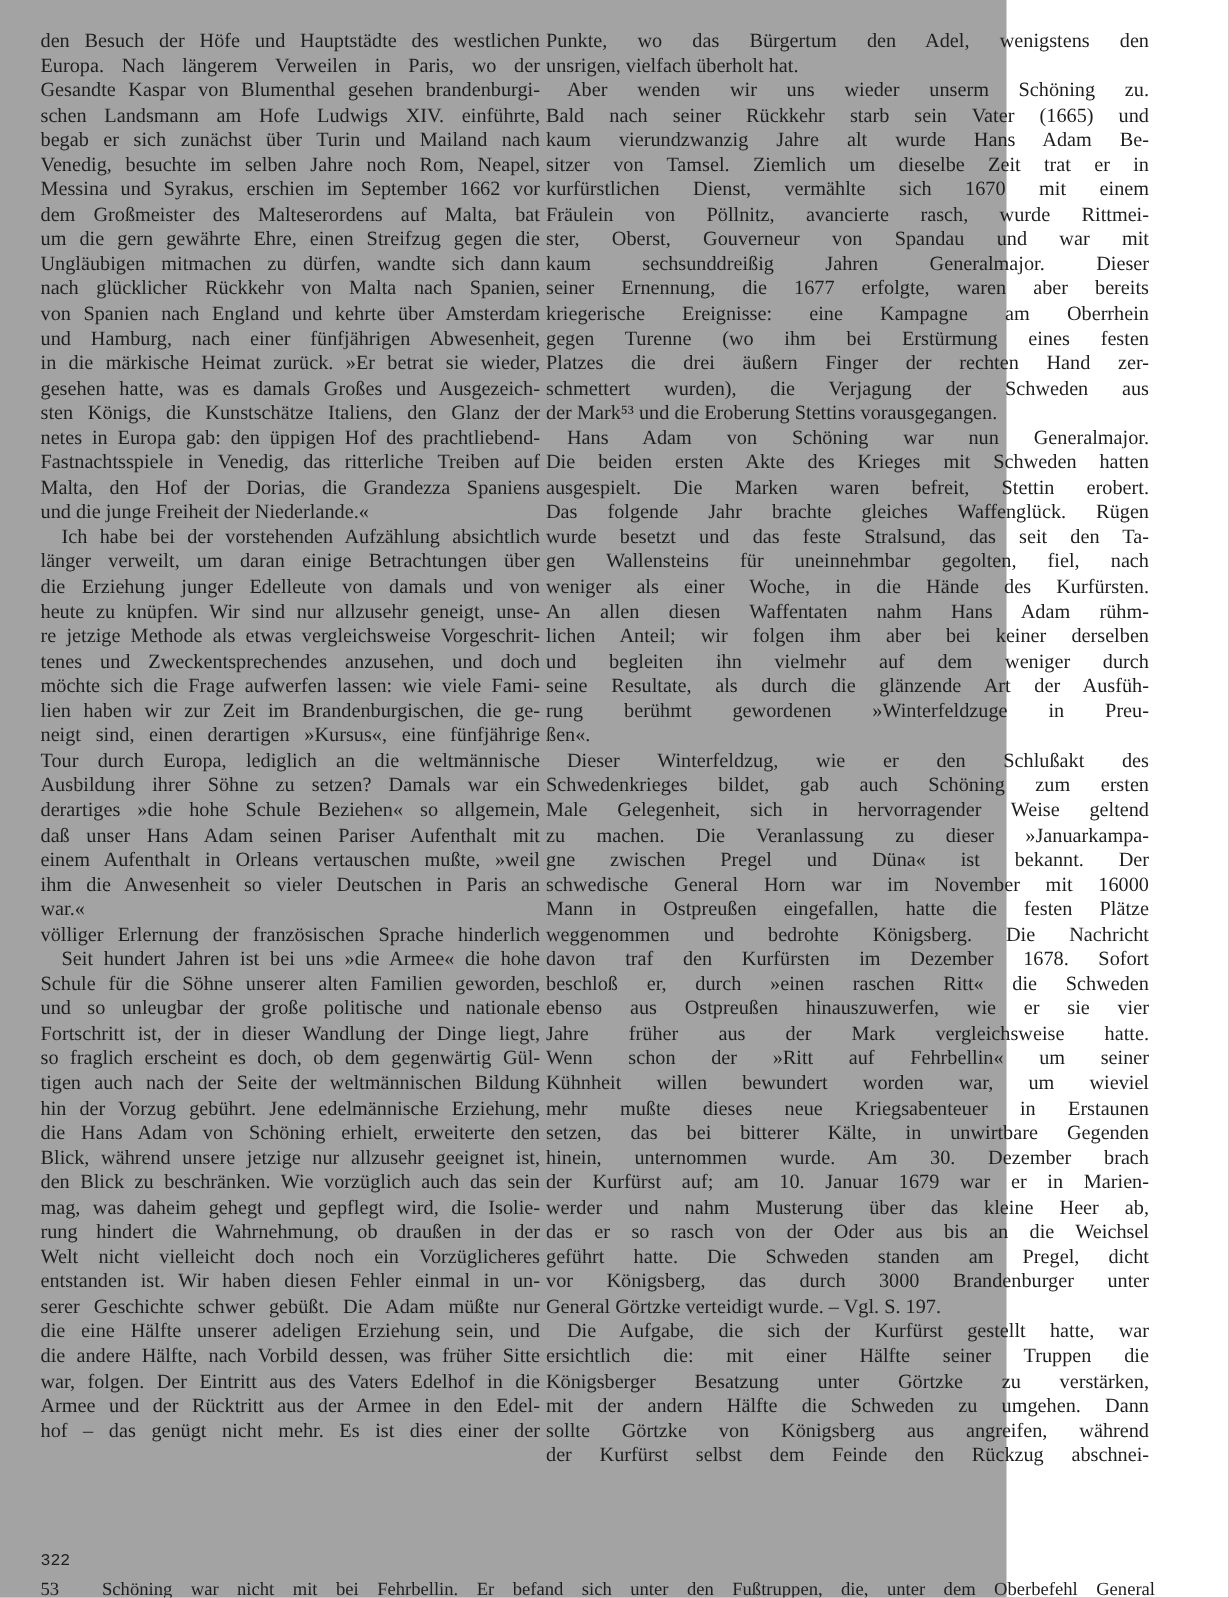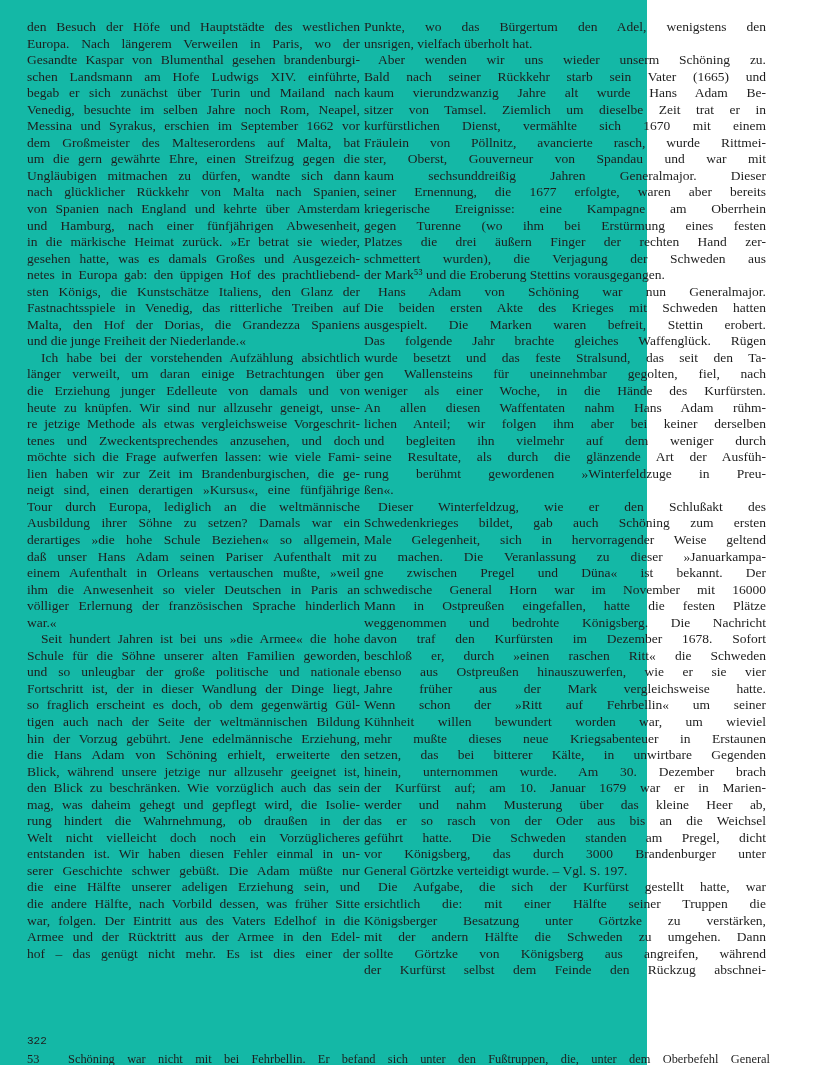--- a/index.html
+++ b/index.html
@@ -3,21 +3,21 @@
 <meta charset="utf-8">
 <style>
   html, body { margin: 0; padding: 0; }
   body {
     width: 819px; height: 1065px;
     background: #ffffff;
     font-family: "Liberation Serif", "DejaVu Serif", serif;
     color: #1e1e1e;
     overflow: hidden;
   }
-  .page { position: relative; width: 647px; height: 1065px; background: #14b8a6; }
+  .page { position: relative; width: 647px; height: 1065px; background: #a3a3a3; padding-left: 24px; }
 
   .column { position: absolute; top: 19px; }
   .column-left  { left: 27px;  width: 333px; }
   .column-right { left: 364px; width: 402px; }
 
   .line {
     font-size: 13.5px;
     line-height: 16.55px;
     height: 16.55px;
     overflow: hidden;
@@ -62,42 +62,42 @@
       <div class="line">Venedig, besuchte im selben Jahre noch Rom, Neapel,</div>
       <div class="line">Messina und Syrakus, erschien im September 1662 vor</div>
       <div class="line">dem Großmeister des Malteserordens auf Malta, bat</div>
       <div class="line">um die gern gewährte Ehre, einen Streifzug gegen die</div>
       <div class="line">Ungläubigen mitmachen zu dürfen, wandte sich dann</div>
       <div class="line">nach glücklicher Rückkehr von Malta nach Spanien,</div>
       <div class="line">von Spanien nach England und kehrte über Amsterdam</div>
       <div class="line">und Hamburg, nach einer fünfjährigen Abwesenheit,</div>
       <div class="line">in die märkische Heimat zurück. »Er betrat sie wieder,</div>
       <div class="line">gesehen hatte, was es damals Großes und Ausgezeich-</div>
+      <div class="line">sten Königs, die Kunstschätze Italiens, den Glanz der</div>
       <div class="line">netes in Europa gab: den üppigen Hof des prachtliebend-</div>
-      <div class="line">sten Königs, die Kunstschätze Italiens, den Glanz der</div>
       <div class="line">Fastnachtsspiele in Venedig, das ritterliche Treiben auf</div>
       <div class="line">Malta, den Hof der Dorias, die Grandezza Spaniens</div>
       <div class="line end">und die junge Freiheit der Niederlande.«</div>
       <div class="line indent">Ich habe bei der vorstehenden Aufzählung absichtlich</div>
       <div class="line">länger verweilt, um daran einige Betrachtungen über</div>
       <div class="line">die Erziehung junger Edelleute von damals und von</div>
       <div class="line">heute zu knüpfen. Wir sind nur allzusehr geneigt, unse-</div>
       <div class="line">re jetzige Methode als etwas vergleichsweise Vorgeschrit-</div>
       <div class="line">tenes und Zweckentsprechendes anzusehen, und doch</div>
       <div class="line">möchte sich die Frage aufwerfen lassen: wie viele Fami-</div>
       <div class="line">lien haben wir zur Zeit im Brandenburgischen, die ge-</div>
       <div class="line">neigt sind, einen derartigen »Kursus«, eine fünfjährige</div>
       <div class="line">Tour durch Europa, lediglich an die weltmännische</div>
       <div class="line">Ausbildung ihrer Söhne zu setzen? Damals war ein</div>
       <div class="line">derartiges »die hohe Schule Beziehen« so allgemein,</div>
       <div class="line">daß unser Hans Adam seinen Pariser Aufenthalt mit</div>
       <div class="line">einem Aufenthalt in Orleans vertauschen mußte, »weil</div>
       <div class="line">ihm die Anwesenheit so vieler Deutschen in Paris an</div>
+      <div class="line end">war.«</div>
       <div class="line">völliger Erlernung der französischen Sprache hinderlich</div>
-      <div class="line end">war.«</div>
       <div class="line indent">Seit hundert Jahren ist bei uns »die Armee« die hohe</div>
       <div class="line">Schule für die Söhne unserer alten Familien geworden,</div>
       <div class="line">und so unleugbar der große politische und nationale</div>
       <div class="line">Fortschritt ist, der in dieser Wandlung der Dinge liegt,</div>
       <div class="line">so fraglich erscheint es doch, ob dem gegenwärtig Gül-</div>
       <div class="line">tigen auch nach der Seite der weltmännischen Bildung</div>
       <div class="line">hin der Vorzug gebührt. Jene edelmännische Erziehung,</div>
       <div class="line">die Hans Adam von Schöning erhielt, erweiterte den</div>
       <div class="line">Blick, während unsere jetzige nur allzusehr geeignet ist,</div>
       <div class="line">den Blick zu beschränken. Wie vorzüglich auch das sein</div>

